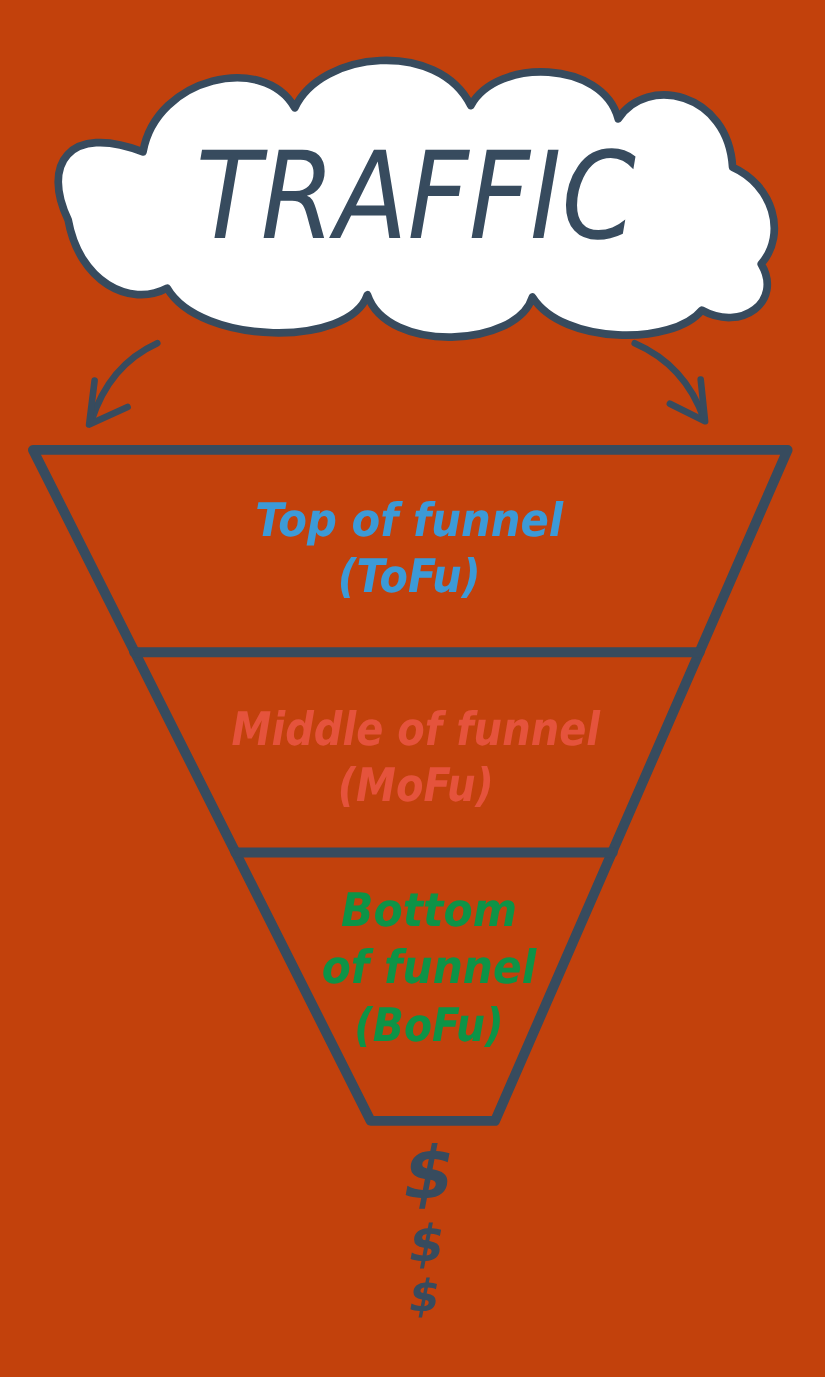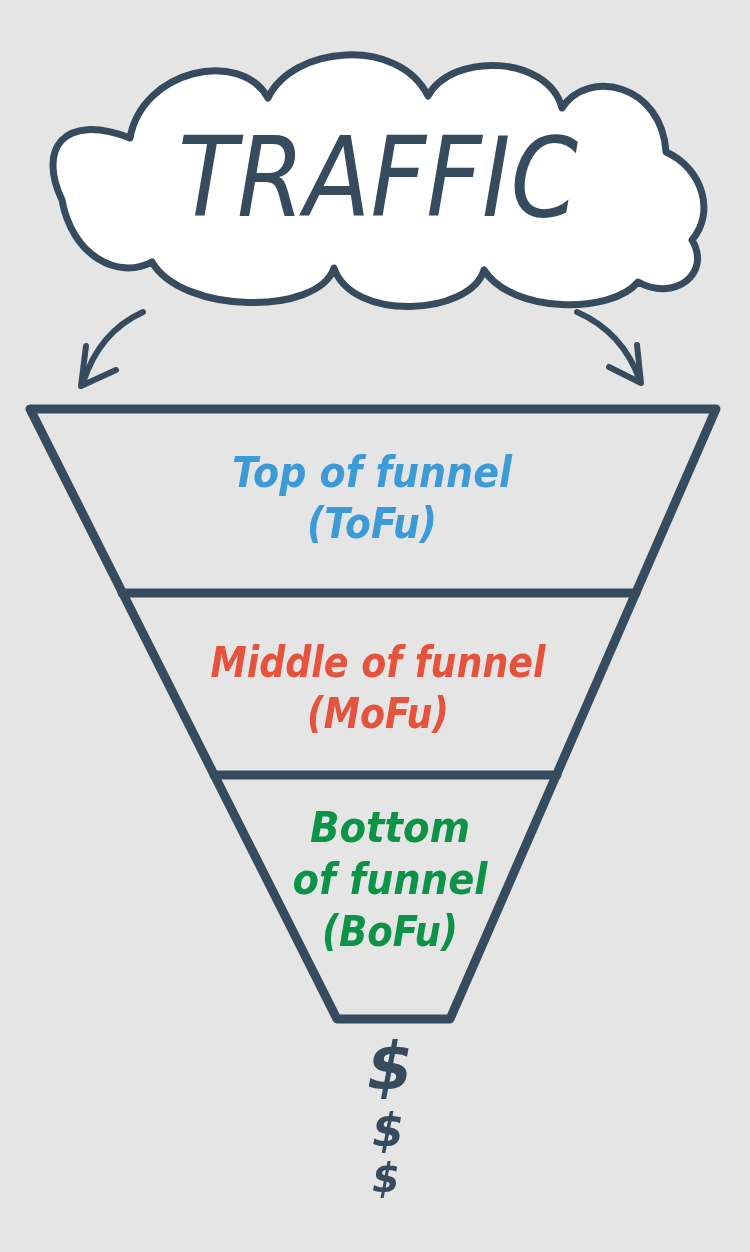--- a/index.html
+++ b/index.html
@@ -4,21 +4,21 @@
 <style>
   html, body {
     margin: 0;
     padding: 0;
     background: #ffffff;
   }
   .stage {
     position: relative;
     width: 750px;
     height: 1252px;
-    background: #e5e5e5;
+    background: #c2410c;
     overflow: hidden;
   }
   svg text {
     font-family: "DejaVu Sans", sans-serif;
   }
   .ink-stroke {
     fill: none;
     stroke: #374B5E;
     stroke-linecap: round;
     stroke-linejoin: round;

